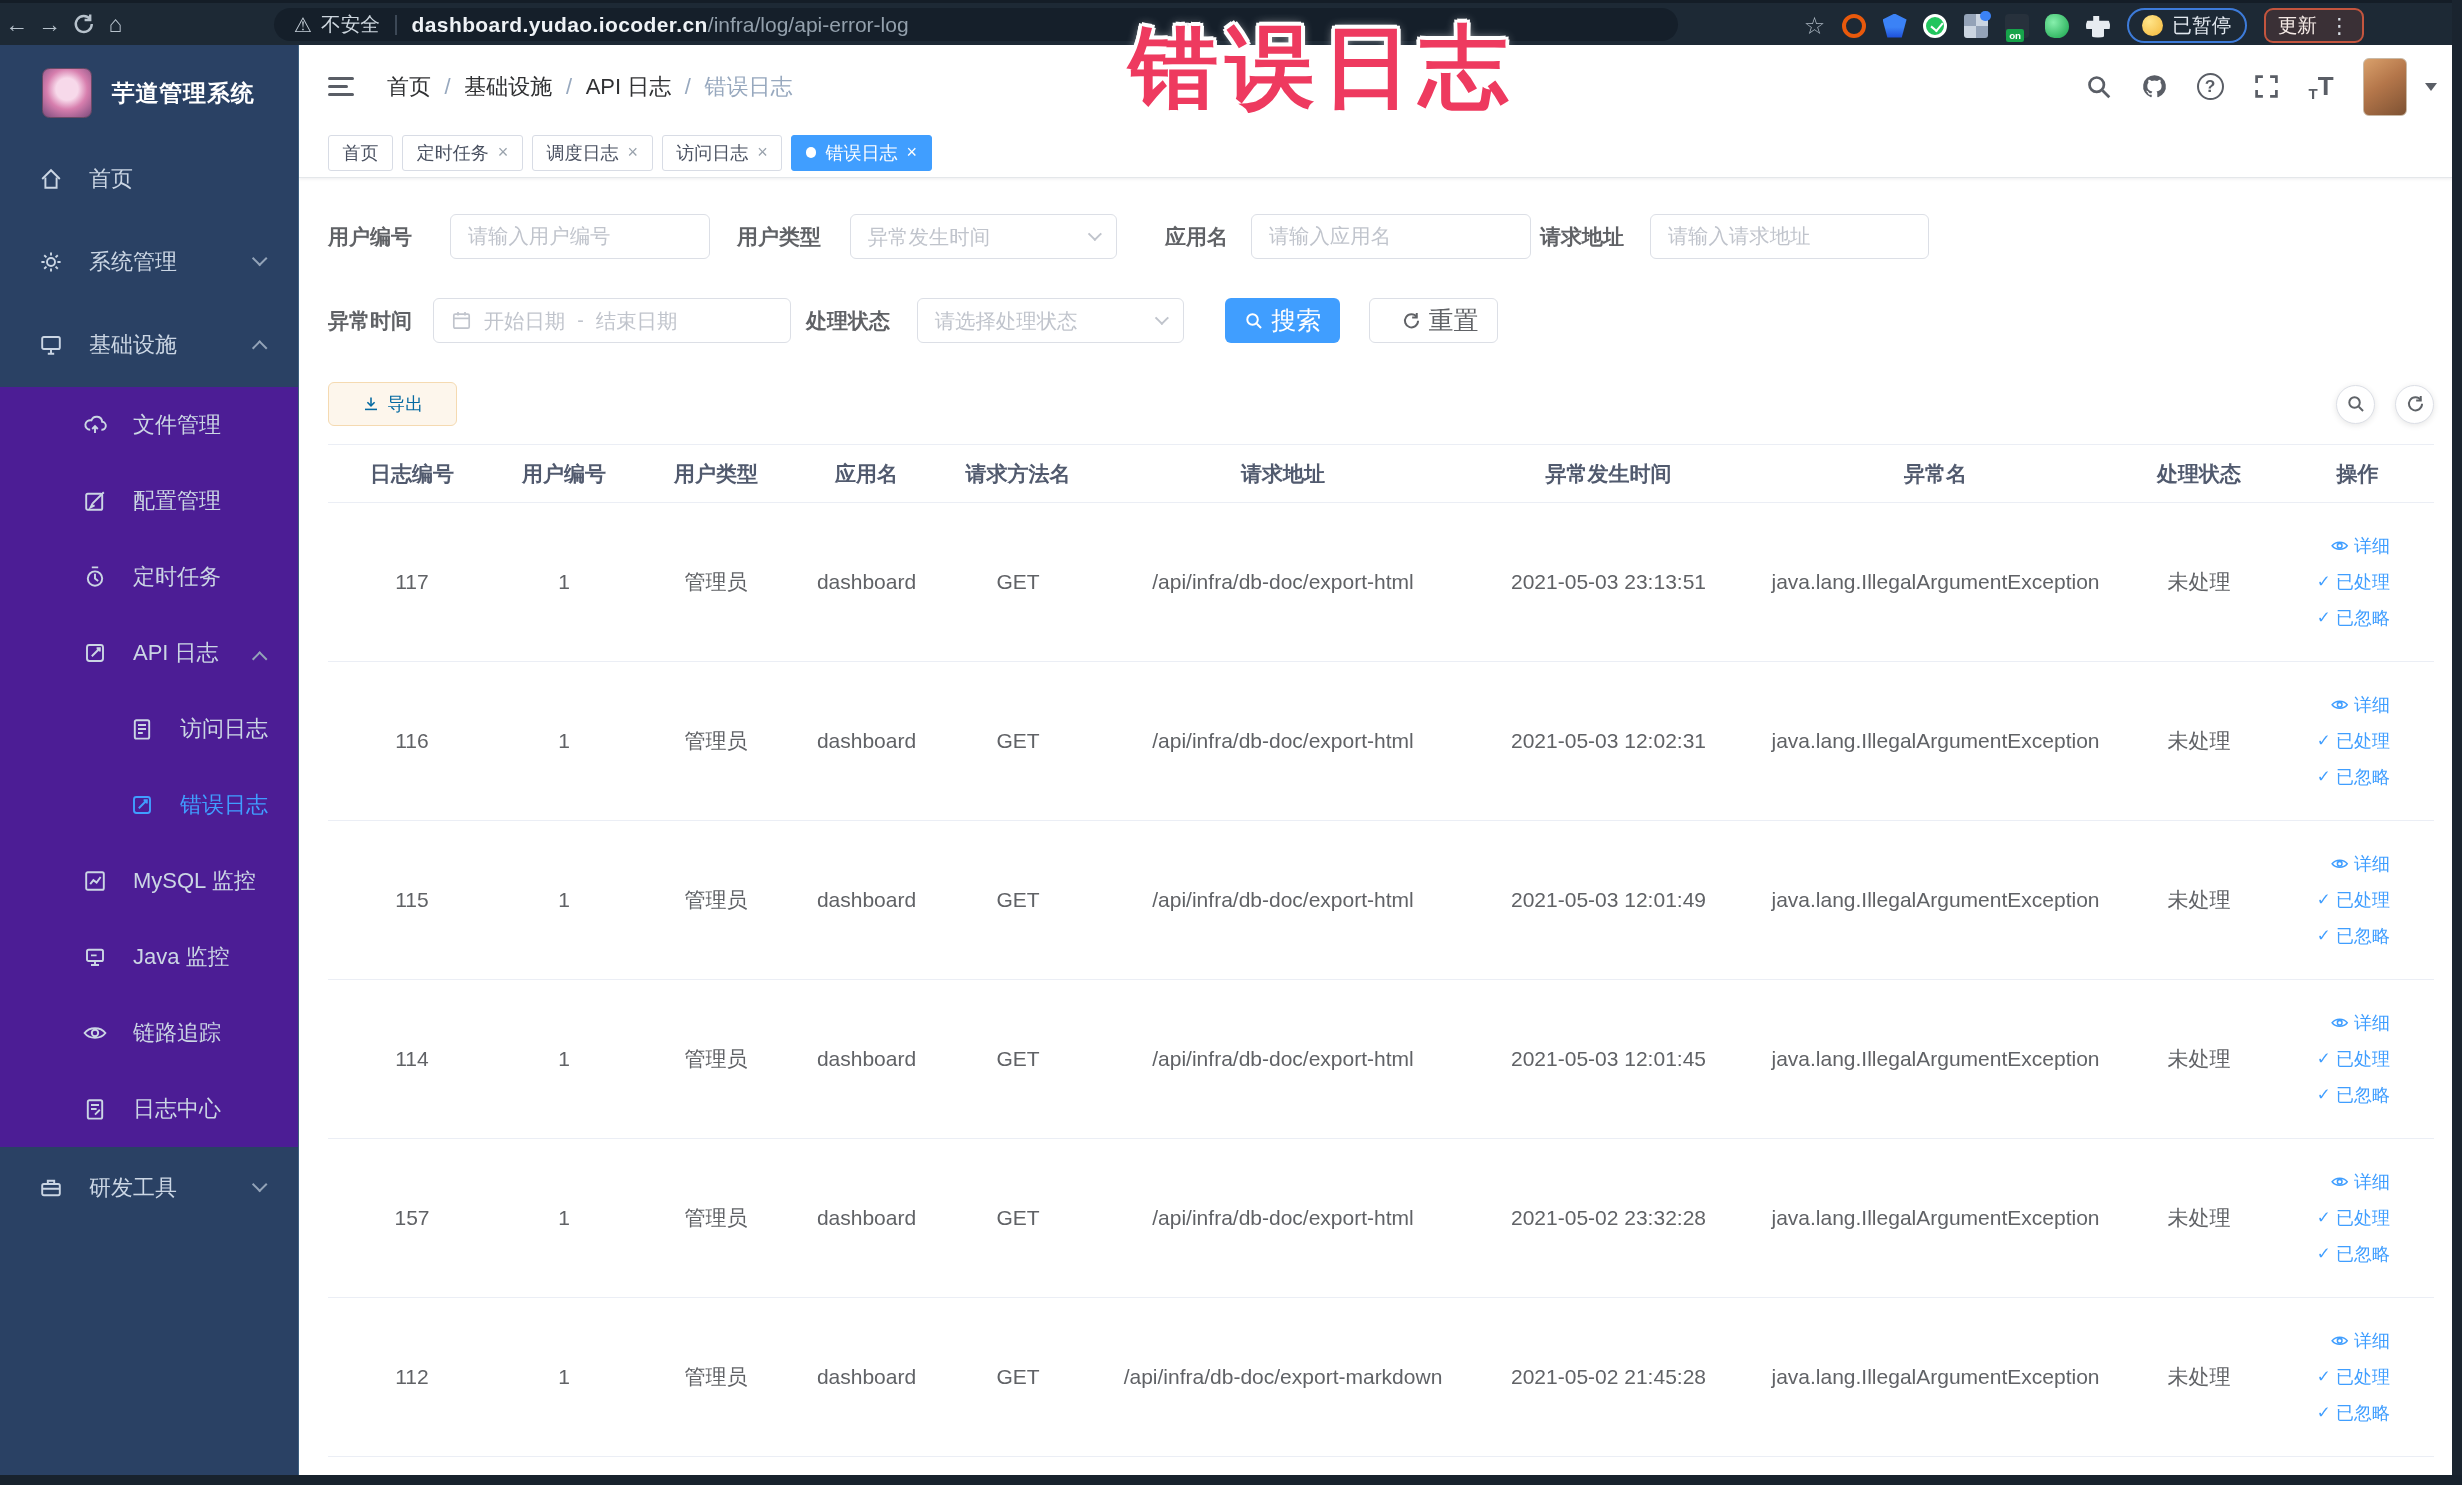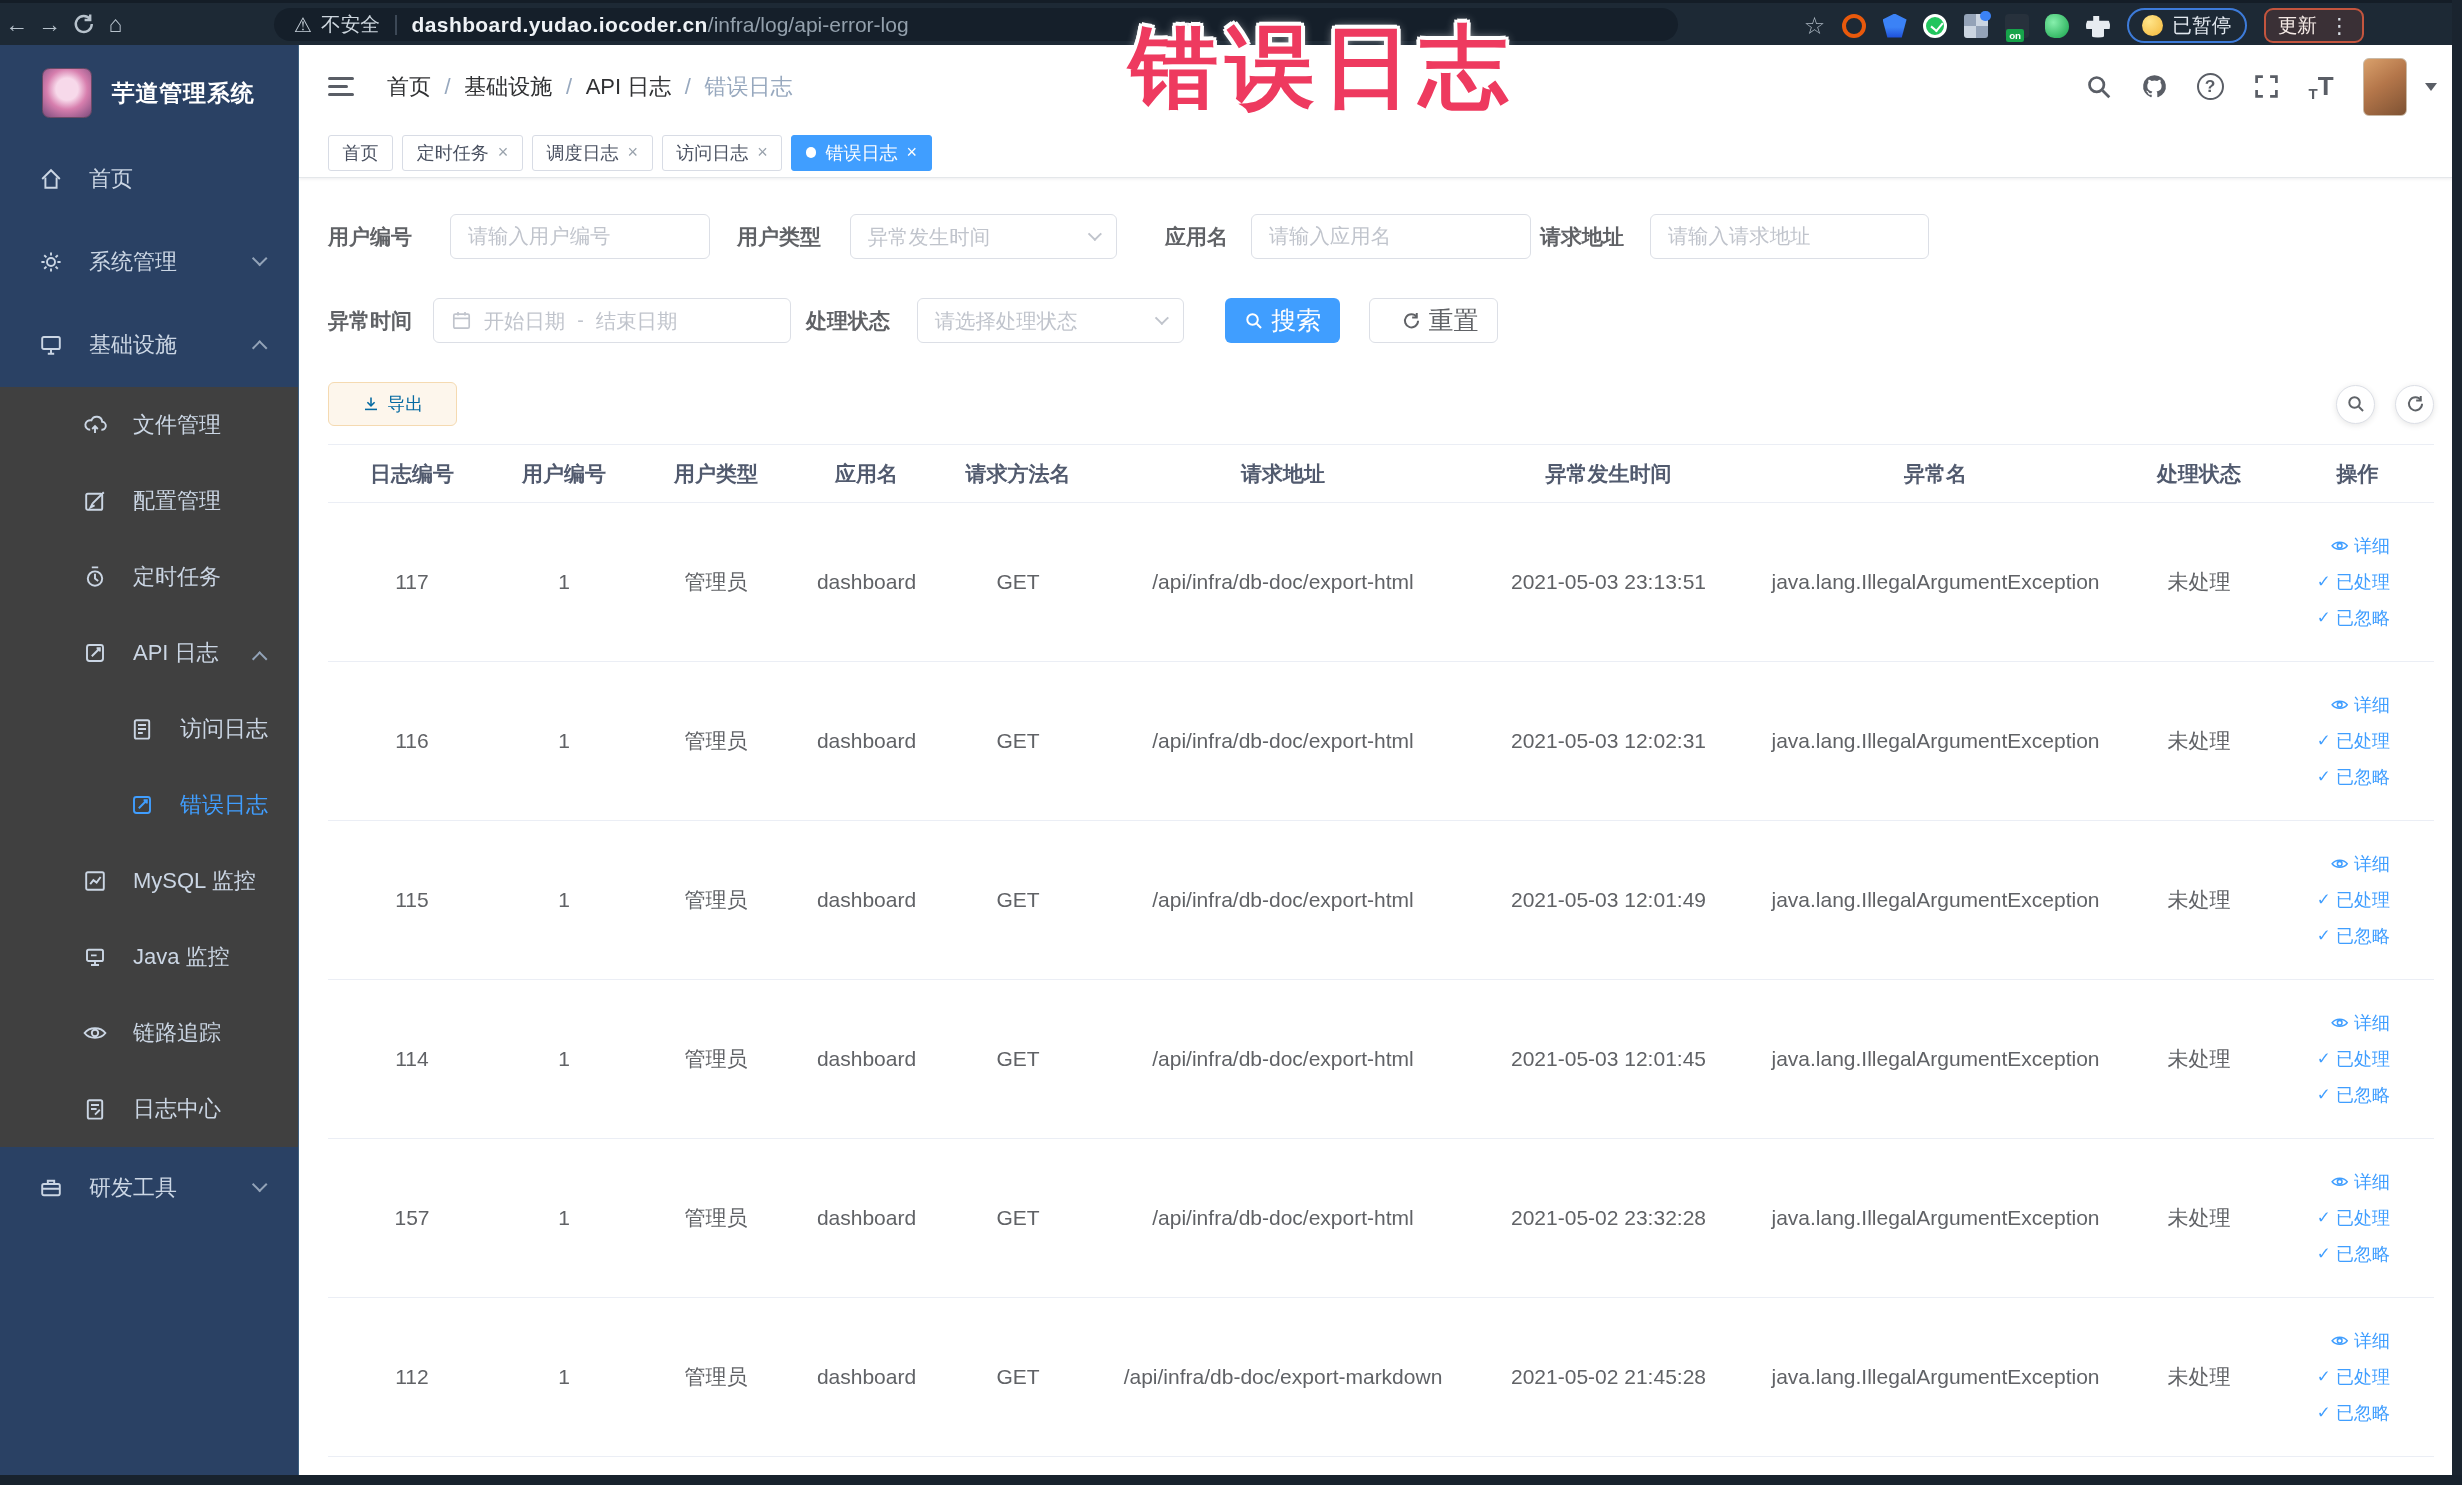--- a/index.html
+++ b/index.html
@@ -38,21 +38,21 @@
 .kebab { color:#d8dee5; font-size:21px; }
 
 
 .app { display:flex; height:1440px; }
 .sidebar { width:299px; background:#2a4164; color:#cbd6e4; flex:0 0 auto; display:flex; flex-direction:column; border-right:1.5px solid #3d5f7f; }
 .logo-row { display:flex; align-items:center; gap:19.7px; padding:23px 0 19.7px 42px; }
 .logo-img { width:50px; height:50px; border-radius:7.6px; background:radial-gradient(circle at 50% 42%, #f7d9ea 0 30%, #d77fae 55%, #7a4a7c 100%); border:1.5px solid #6b4a66; }
 .logo-title { font-size:23px; font-weight:700; color:#fff; letter-spacing:0.8px; }
 .mi { display:flex; align-items:center; height:83px; padding-left:39px; gap:26px; font-size:22px; position:relative; cursor:pointer; }
 .mi .msvg { width:24px; height:24px; flex:0 0 auto; }
-.sb-sub { background:#404040; }
+.sb-sub { background:#4c1d95; }
 .mi.sub { height:76px; padding-left:83px; }
 .mi.sub2 { height:76px; padding-left:130px; }
 .mi.active { color:#409eff; }
 .chev { position:absolute; right:33px; width:11.4px; height:11.4px; border-right:2.3px solid #93a3b8; border-bottom:2.3px solid #93a3b8; }
 .chev.down { transform:rotate(45deg); top:32px; }
 .chev.up { transform:rotate(-135deg); top:38px; }
 
 .main { flex:1; display:flex; flex-direction:column; background:#fff; position:relative; }
 
 

